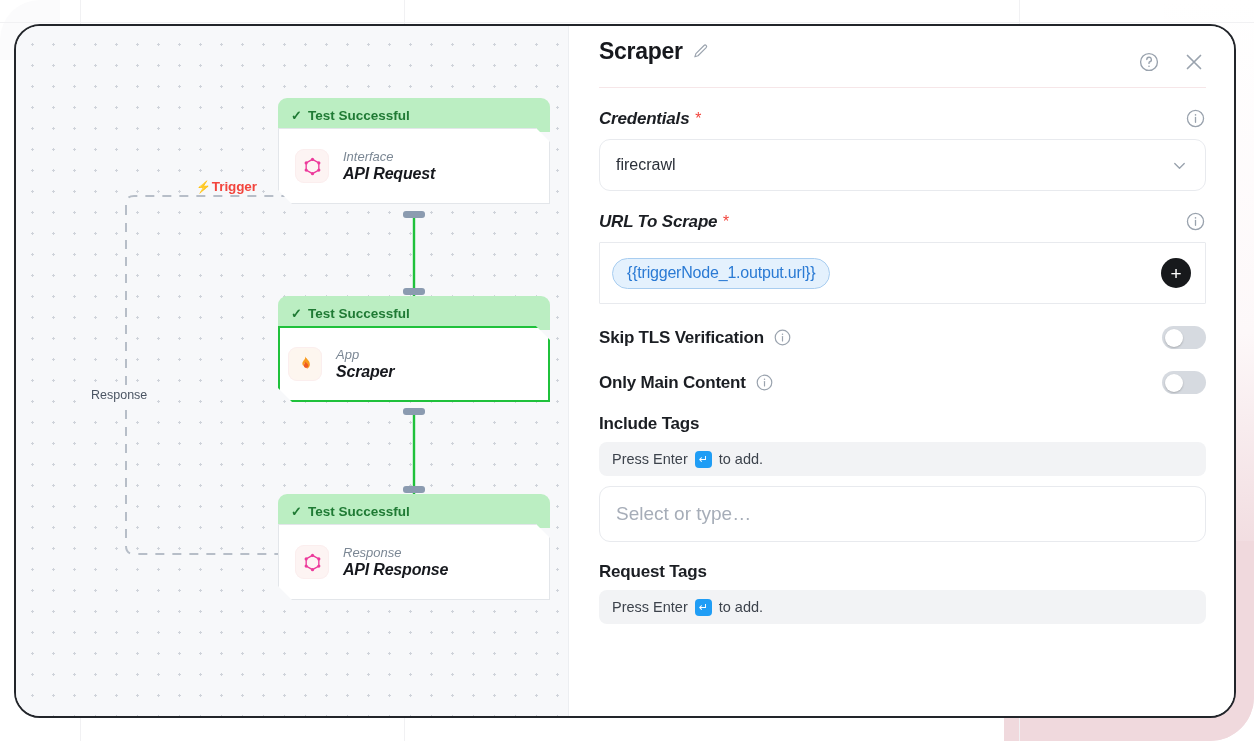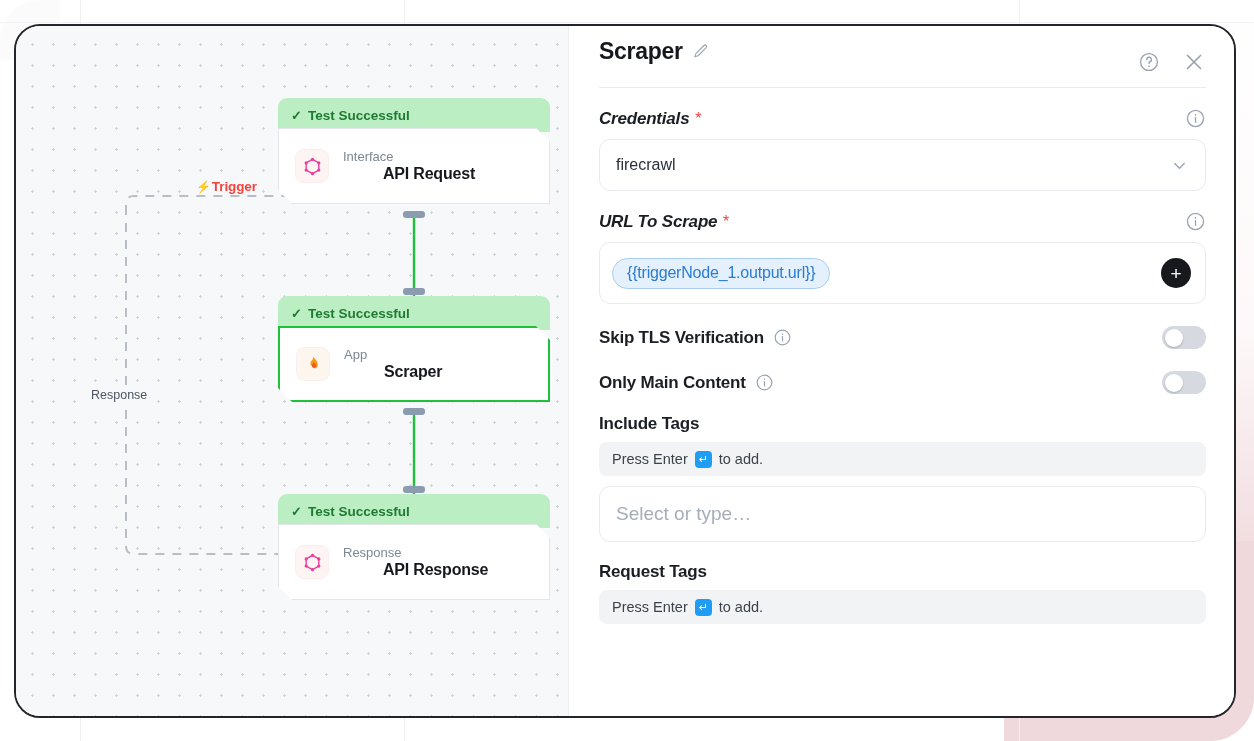--- a/index.html
+++ b/index.html
@@ -105,36 +105,38 @@
     margin-top: -4px;
     background: #ffffff;
     border: 1px solid #e3e6ea;
     height: 76px;
     display: flex;
     align-items: center;
     gap: 14px;
     padding: 0 16px;
     clip-path: polygon(0 0, calc(100% - 14px) 0, 100% 14px, 100% 100%, 14px 100%, 0 calc(100% - 14px));
     box-shadow: 0 1px 2px rgba(16,24,40,.05);
+    font-style: italic;
   }
   .node.selected .node-body {
     border: 2px solid #1fc13b;
+    padding-left: 8px;
   }
   .node-icon {
     width: 34px; height: 34px;
     border-radius: 9px;
     background: #fdf4f3;
     display: flex; align-items: center; justify-content: center;
     flex: none;
     box-shadow: 0 0 0 1px #fbeeee inset;
   }
   .node-icon.flame { background: #fdf6ef; }
   .node-text { display: flex; flex-direction: column; gap: 1px; }
   .node-kind { font-size: 13px; color: #7b8794; }
-  .node-title { font-size: 16px; font-weight: 700; color: #16181d; letter-spacing: -0.2px; margin-left: 40px; }
+  .node-title { font-size: 16px; font-weight: 700; color: #16181d; letter-spacing: -0.2px; }
 
   .port {
     position: absolute;
     width: 22px; height: 7px;
     background: #8b9bb0;
     border-radius: 3px;
     left: 50%;
     transform: translateX(-50%);
   }
 
@@ -191,21 +193,21 @@
     color: #2b3039;
     background: #fff;
     cursor: pointer;
   }
   .chev { margin-left: auto; color: #9aa3ae; display: flex; }
 
   .token-box {
     margin-top: 10px;
     min-height: 62px;
     border: 1px solid #e8eaee;
-    border-radius: 11px;
+    border-radius: 1px;
     display: flex; align-items: center;
     padding: 0 14px 0 12px;
     background: #fff;
   }
   .token-chip {
     background: #e4f1fd;
     border: 1px solid #a8cdf0;
     border-radius: 16px;
     color: #2a7ad4;
     font-size: 16px;

